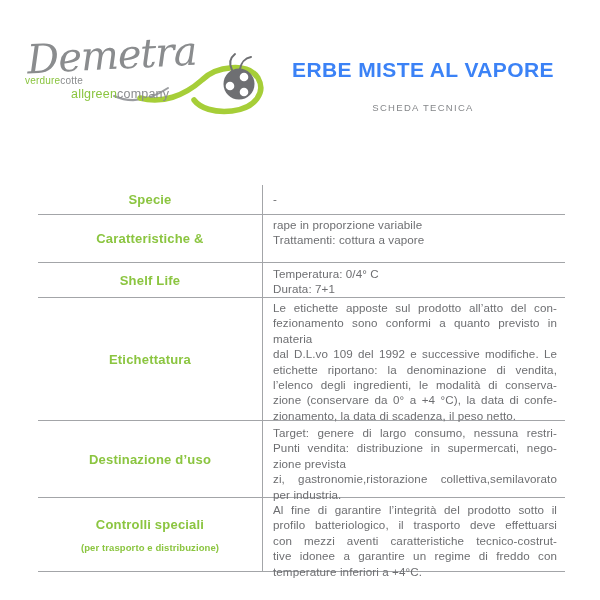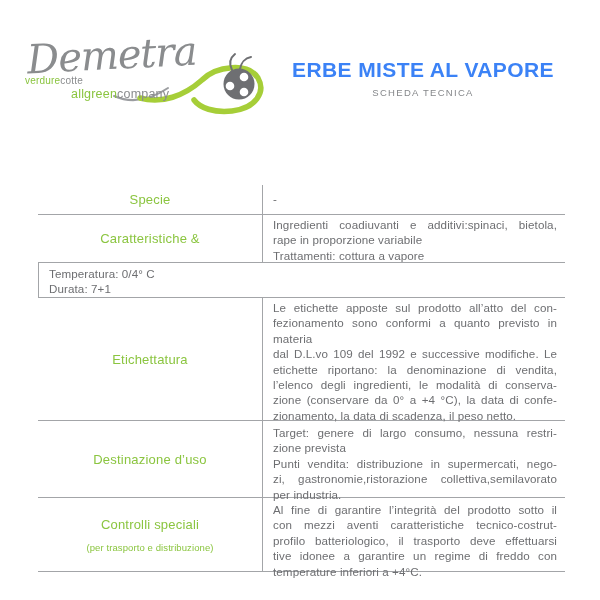--- a/index.html
+++ b/index.html
@@ -30,32 +30,32 @@
   .lg-gray  { color: #8a8c8e; }
   .logo-swoosh { position: absolute; left: 87px; top: 12px; }
 
   
   .header-block { position: absolute; left: 278px; top: 58px; width: 290px; text-align: center; }
   .doc-title {
     font-size: 21px; font-weight: bold; color: #3b82f6;
     letter-spacing: .4px; white-space: nowrap;
   }
   .doc-subtitle {
-    margin-top: 5px; font-size: 9.5px; color: #85878a; letter-spacing: 1.3px;
+    margin-top: 20px; font-size: 9.5px; color: #85878a; letter-spacing: 1.3px;
   }
 
   
   .spec-table { position: absolute; left: 38px; top: 185px; width: 527px; }
   .t-row { display: flex; border-bottom: 1px solid #a3a5a8; }
   .cell-label {
     width: 224px; flex: 0 0 224px;
     display: flex; flex-direction: column; align-items: center; justify-content: center;
     text-align: center;
     color: var(--green, #8bc540);
-    font-weight: normal; font-size: 13px; letter-spacing: .2px;
+    font-weight: bold; font-size: 13px; letter-spacing: .2px;
   }
   .cell-label .sub { font-size: 9.5px; margin-top: 10px; letter-spacing: .1px; }
   .cell-value {
     flex: 1 1 auto;
     border-left: 1px solid #a3a5a8;
     padding: 2px 8px 0 10px;
     font-size: 11.6px;
     letter-spacing: .1px;
     color: #6d6e71;
   }
@@ -107,26 +107,28 @@
       </div>
       <div class="cell-value">
         <div class="line">-</div>
       </div>
     </div>
     <div class="t-row r2" style="height: 48px;">
       <div class="cell-label">
         <span>Caratteristiche &amp;</span>
       </div>
       <div class="cell-value">
-        <div class="line j">Ingredienti coadiuvanti e additivi:spinaci, bietola,</div>
         <div class="line">rape in proporzione variabile</div>
         <div class="line">Trattamenti: cottura a vapore</div>
       </div>
     </div>
     <div class="t-row r3" style="height: 35px;">
+      <div class="cell-label">
+        <span>Shelf Life</span>
+      </div>
       <div class="cell-value">
         <div class="line">Temperatura: 0/4° C</div>
         <div class="line">Durata: 7+1</div>
       </div>
     </div>
     <div class="t-row r4" style="height: 123px;">
       <div class="cell-label">
         <span>Etichettatura</span>
       </div>
       <div class="cell-value">
@@ -139,32 +141,32 @@
         <div class="line j">zione (conservare da 0° a +4 °C), la data di confe-</div>
         <div class="line">zionamento, la data di scadenza, il peso netto.</div>
       </div>
     </div>
     <div class="t-row r5" style="height: 77px;">
       <div class="cell-label">
         <span>Destinazione d’uso</span>
       </div>
       <div class="cell-value">
         <div class="line j">Target: genere di largo consumo, nessuna restri-</div>
+        <div class="line j">Punti vendita: distribuzione in supermercati, nego-</div>
         <div class="line">zione prevista</div>
-        <div class="line j">Punti vendita: distribuzione in supermercati, nego-</div>
         <div class="line j">zi, gastronomie,ristorazione collettiva,semilavorato</div>
         <div class="line">per industria.</div>
       </div>
     </div>
     <div class="t-row r6" style="height: 74px;">
       <div class="cell-label">
         <span>Controlli speciali</span>
         <span class="sub">(per trasporto e distribuzione)</span>
       </div>
       <div class="cell-value">
         <div class="line j">Al fine di garantire l’integrità del prodotto sotto il</div>
+        <div class="line j">profilo batteriologico, il trasporto deve effettuarsi</div>
         <div class="line j">con mezzi aventi caratteristiche tecnico-costrut-</div>
-        <div class="line j">profilo batteriologico, il trasporto deve effettuarsi</div>
         <div class="line j">tive idonee a garantire un regime di freddo con</div>
         <div class="line">temperature inferiori a +4°C.</div>
       </div>
     </div>
   </div>
 
 </body></html>

